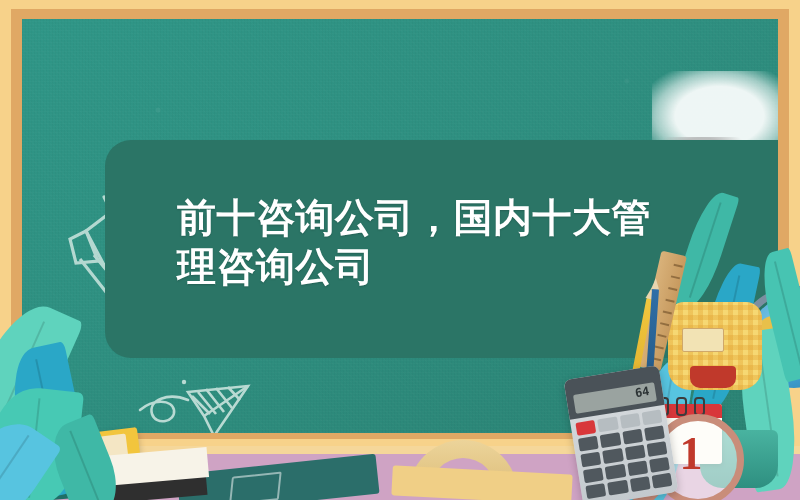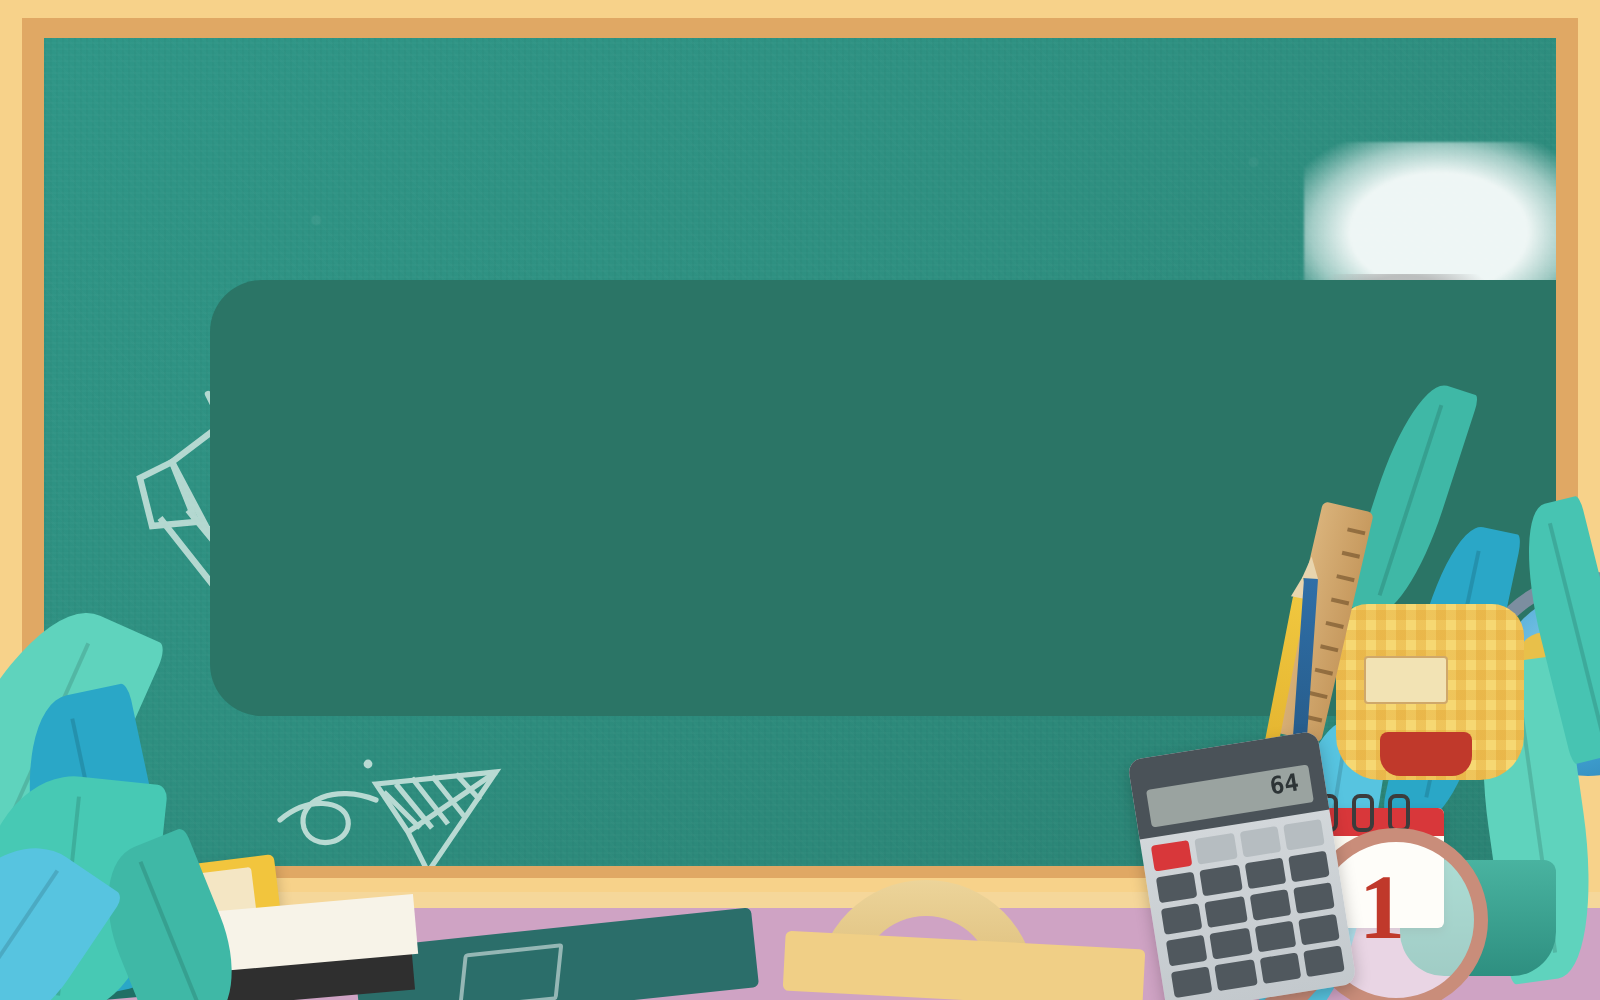--- a/index.html
+++ b/index.html
@@ -223,20 +223,24 @@
       <svg width="150" height="80" viewBox="0 0 150 80" fill="none" stroke="#e8f5f0" stroke-width="2.6" opacity=".85">
         <path d="M70 18 L130 12 L96 62 L86 42 Z"></path>
         <path d="M130 12 L86 42 M74 22 L92 40 M80 18 L98 40 M88 15 L106 38 M98 14 L114 34 M110 13 L122 26"></path>
         <path d="M70 26 C50 18 30 26 34 40 C38 52 58 48 56 36 C54 26 36 24 22 36" stroke-linecap="round"></path>
         <circle cx="66" cy="8" r="2.2" fill="#e8f5f0" stroke="none"></circle>
       </svg>
     </div>
 
     <div class="title-panel"></div>
 
+    <div class="headline">
+      <div>前十咨询公司，国内十大管</div>
+      <div>理咨询公司</div>
+    </div>
   </div>
 
   <div class="globe-arc"></div>
   <div class="globe-ball">
     <div class="globe-land" style="left:12px;top:20px;width:34px;height:26px;"></div>
 
     <div class="globe-land" style="left:20px;top:58px;width:22px;height:18px;"></div>
   </div>
 
   <div class="leaf" style="left:706px;top:262px;width:40px;height:150px;background:#2aa7c7;transform:rotate(12deg);">

